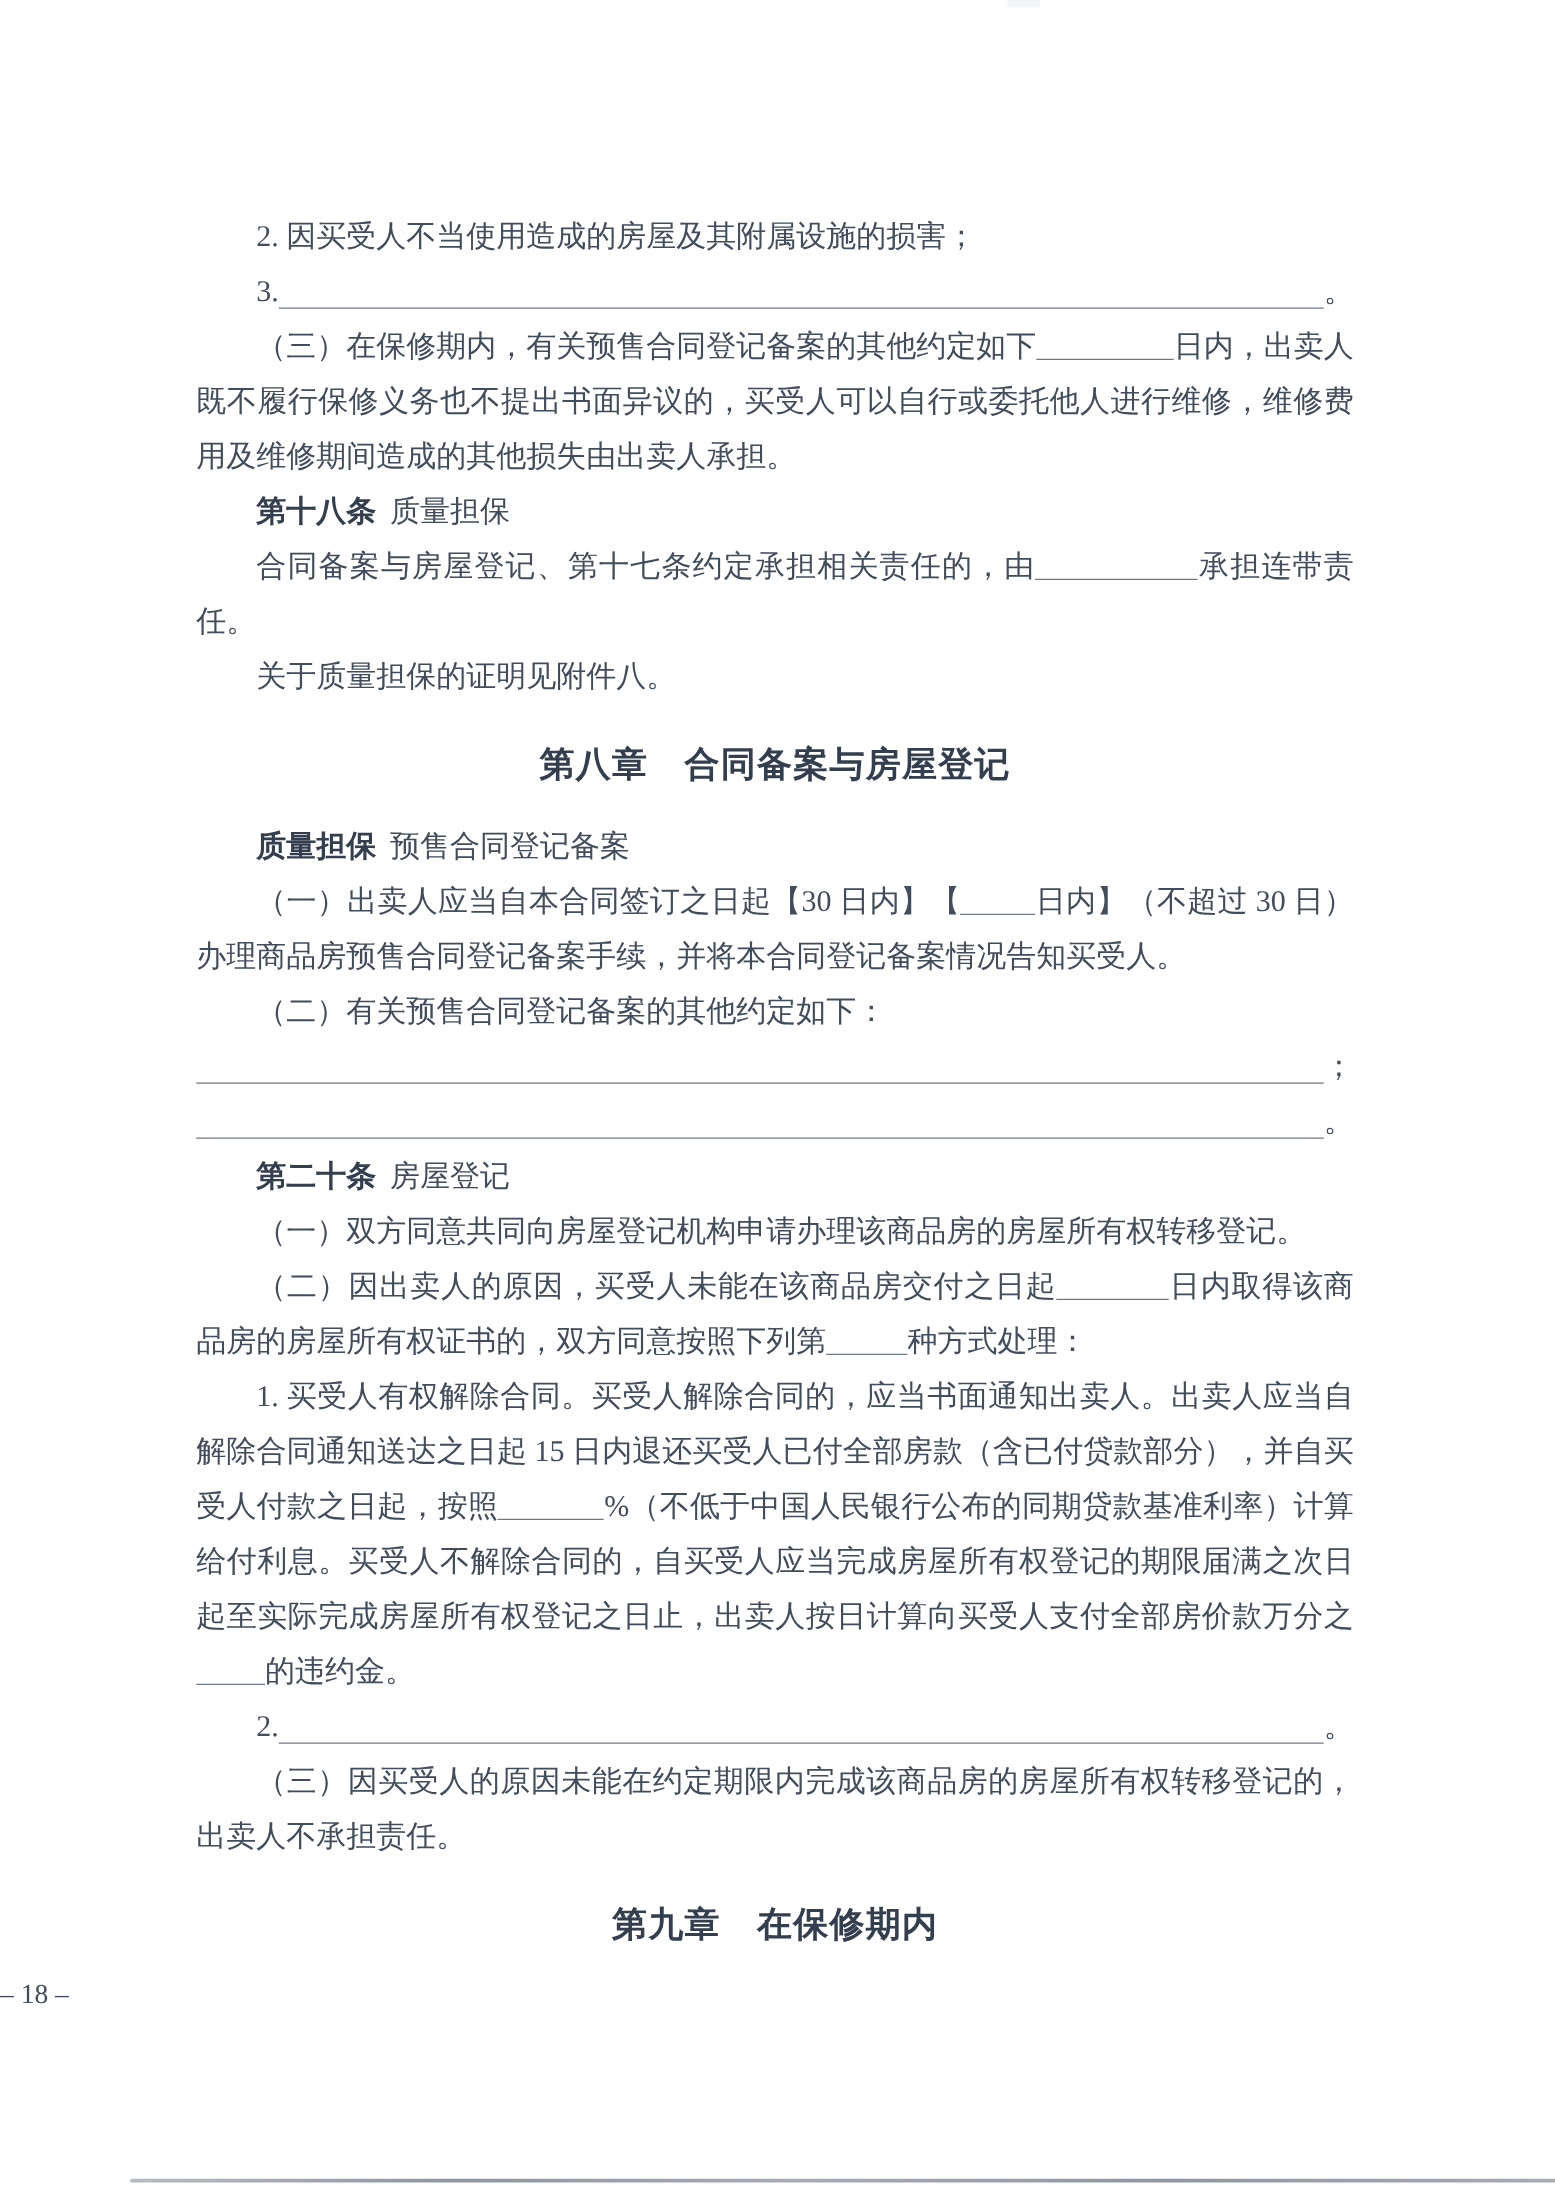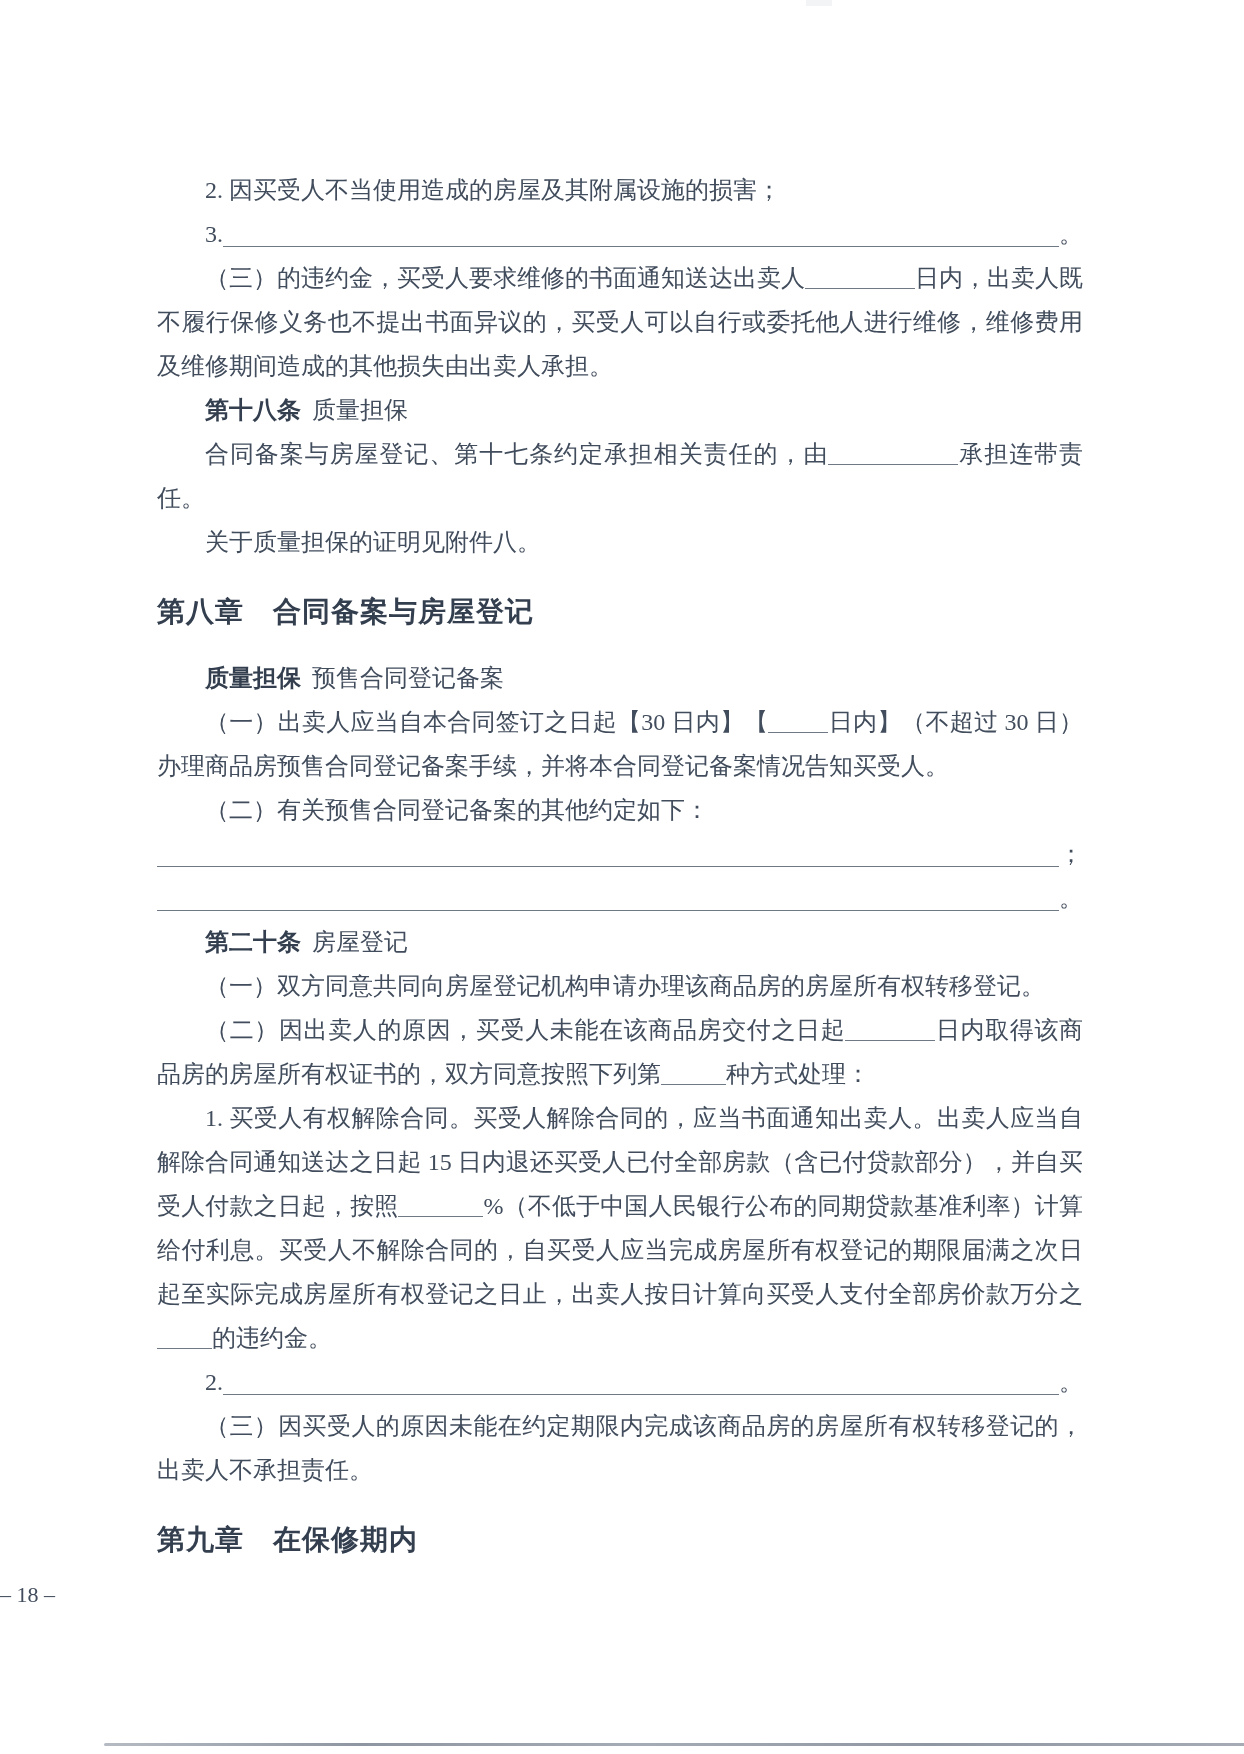--- a/index.html
+++ b/index.html
@@ -47,20 +47,21 @@
   .article { margin: 0; text-indent: 48px; }
   .article .num {
     font-family: "Liberation Sans", sans-serif;
     font-weight: bold;
     color: var(--heading-color, #333e4e);
     margin-top: 38px;
   }
   .article .title { margin-left: 11px; }
   .chapter {
     margin: 26px 0 22px 0;
+    text-align: center;
     text-indent: 0;
     font-family: "Liberation Sans", sans-serif;
     font-weight: bold;
     font-size: 28px;
     letter-spacing: 1px;
     color: var(--heading-color, #333e4e);
   }
   .footer {
     position: absolute;
     left: 0;
@@ -95,21 +96,21 @@
 
 <div class="page">
   <div class="scan-top-smudge"></div>
   <div class="content">
       <p class="para"><span class="txt">2. 因买受人不当使用造成的房屋及其附属设施的损害；</span></p>
       <p class="para flexline indented">
         <span class="txt">3. </span>
         <span class="fill"></span>
         <span class="txt">。</span>
       </p>
-      <p class="para"><span class="txt">（三）的违约金，买受人要求维修的书面通知送达出卖人</span><span class="blank" style="width: 110px;"></span><span class="txt">日内，出卖人既不履行保修义务也不提出书面异议的，买受人可以自行或委托他人进行维修，维修费用及维修期间造成的其他损失由出卖人承担。</span></p>
+      <p class="para"><span class="txt">（三）在保修期内，有关预售合同登记备案的其他约定如下</span><span class="blank" style="width: 110px;"></span><span class="txt">日内，出卖人既不履行保修义务也不提出书面异议的，买受人可以自行或委托他人进行维修，维修费用及维修期间造成的其他损失由出卖人承担。</span></p>
       <p class="article"><span class="num">第十八条</span><span class="title">质量担保</span></p>
       <p class="para"><span class="txt">合同备案与房屋登记、第十七条约定承担相关责任的，由</span><span class="blank" style="width: 130px;"></span><span class="txt">承担连带责任。</span></p>
       <p class="para"><span class="txt">关于质量担保的证明见附件八。</span></p>
       <h2 class="chapter">第八章　合同备案与房屋登记</h2>
       <p class="article"><span class="num">质量担保</span><span class="title">预售合同登记备案</span></p>
       <p class="para"><span class="txt">（一）出卖人应当自本合同签订之日起【30 日内】【</span><span class="blank" style="width: 60px;"></span><span class="txt">日内】（不超过 30 日）办理商品房预售合同登记备案手续，并将本合同登记备案情况告知买受人。</span></p>
       <p class="para"><span class="txt">（二）有关预售合同登记备案的其他约定如下：</span></p>
       <p class="para flexline">
         <span class="fill"></span>
         <span class="txt">；</span>

